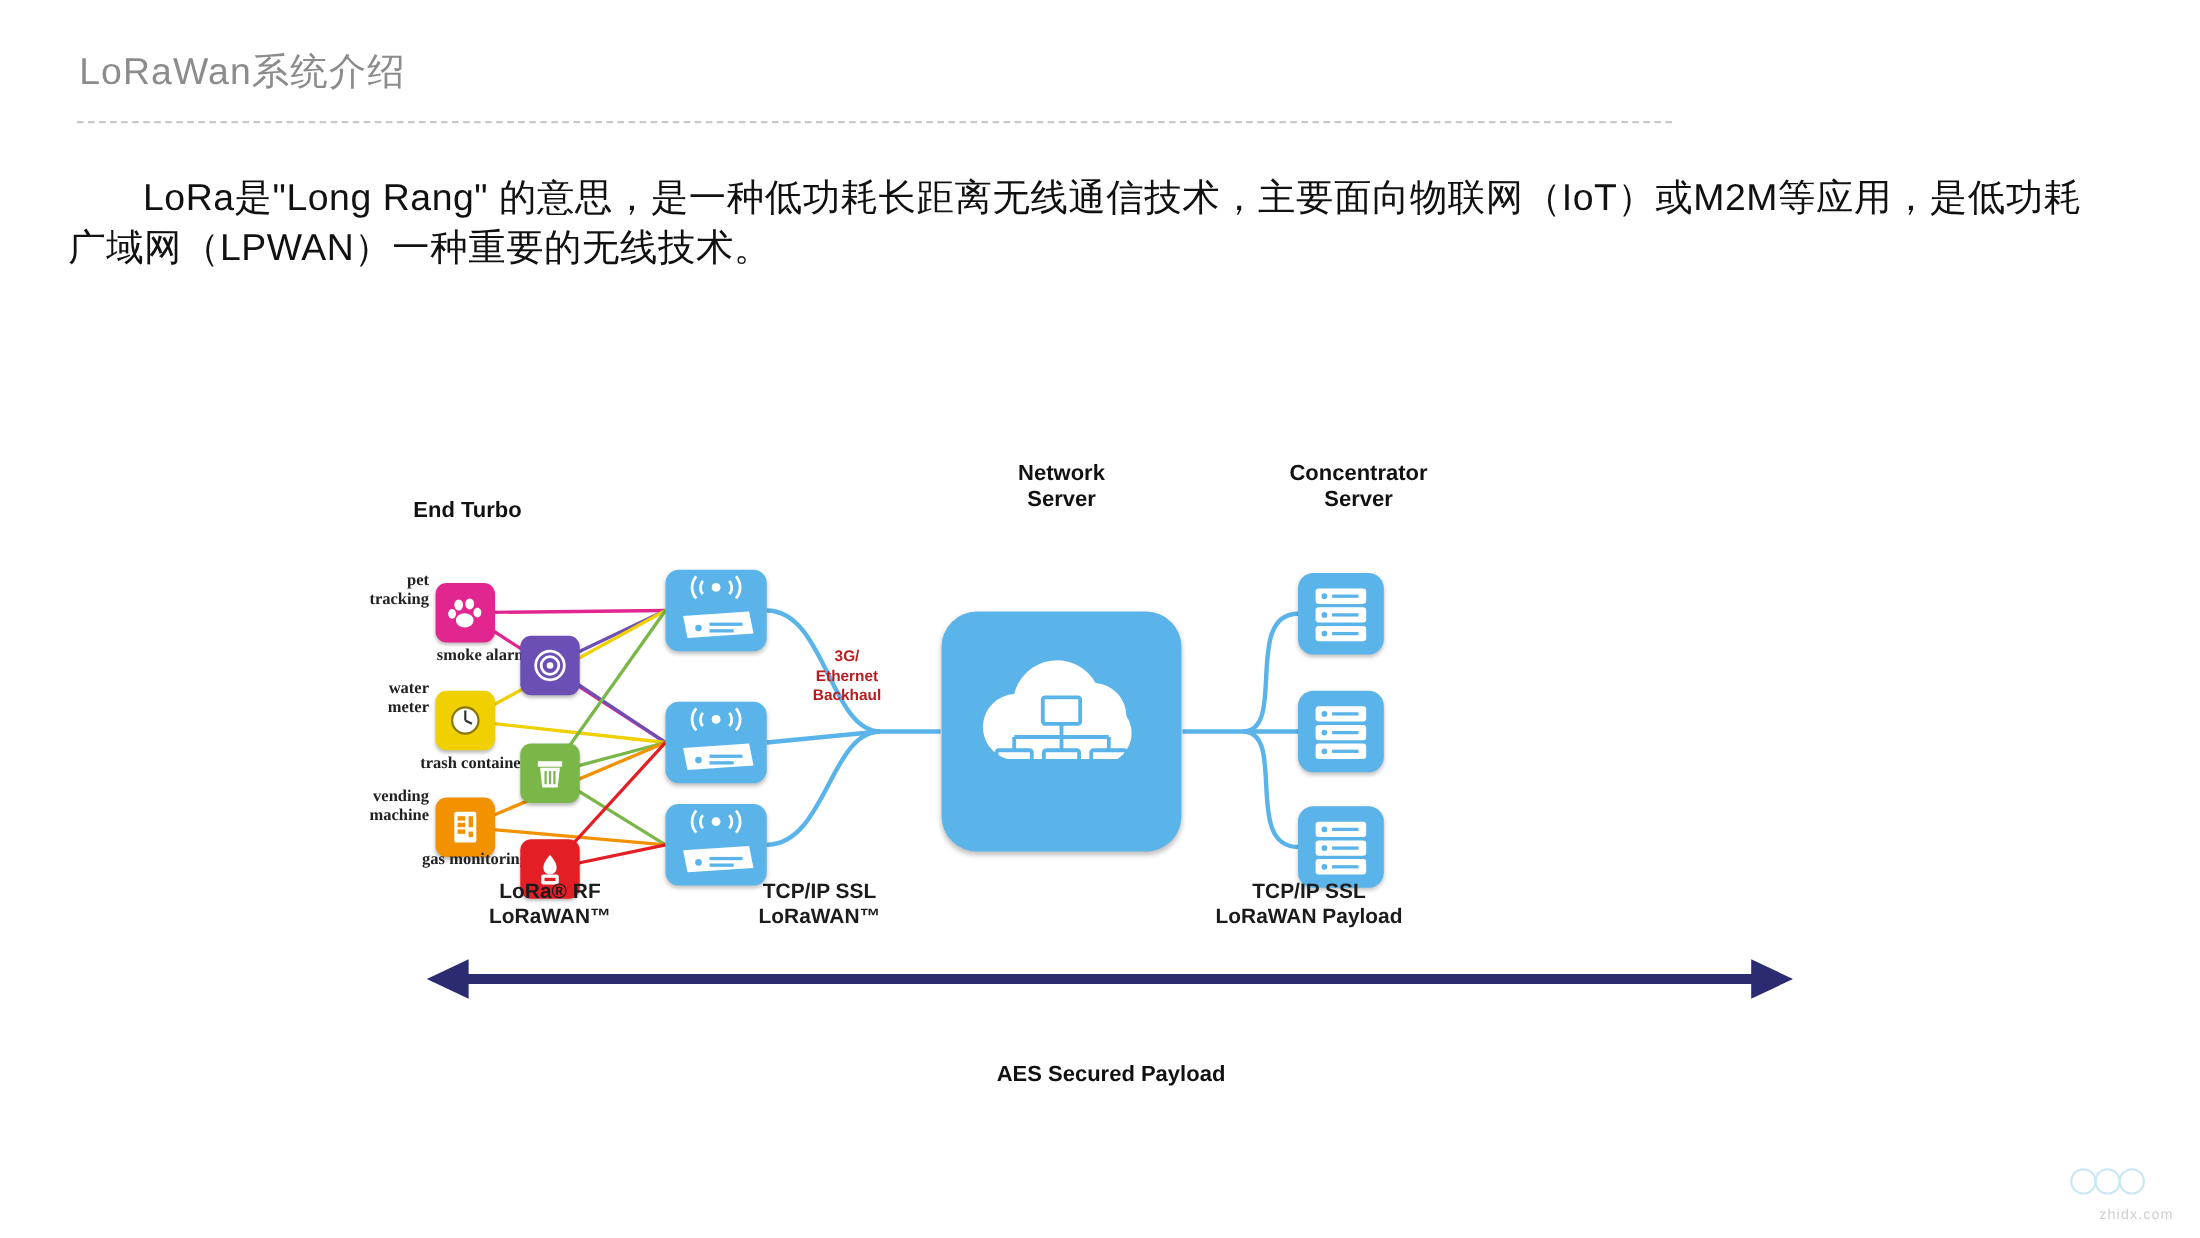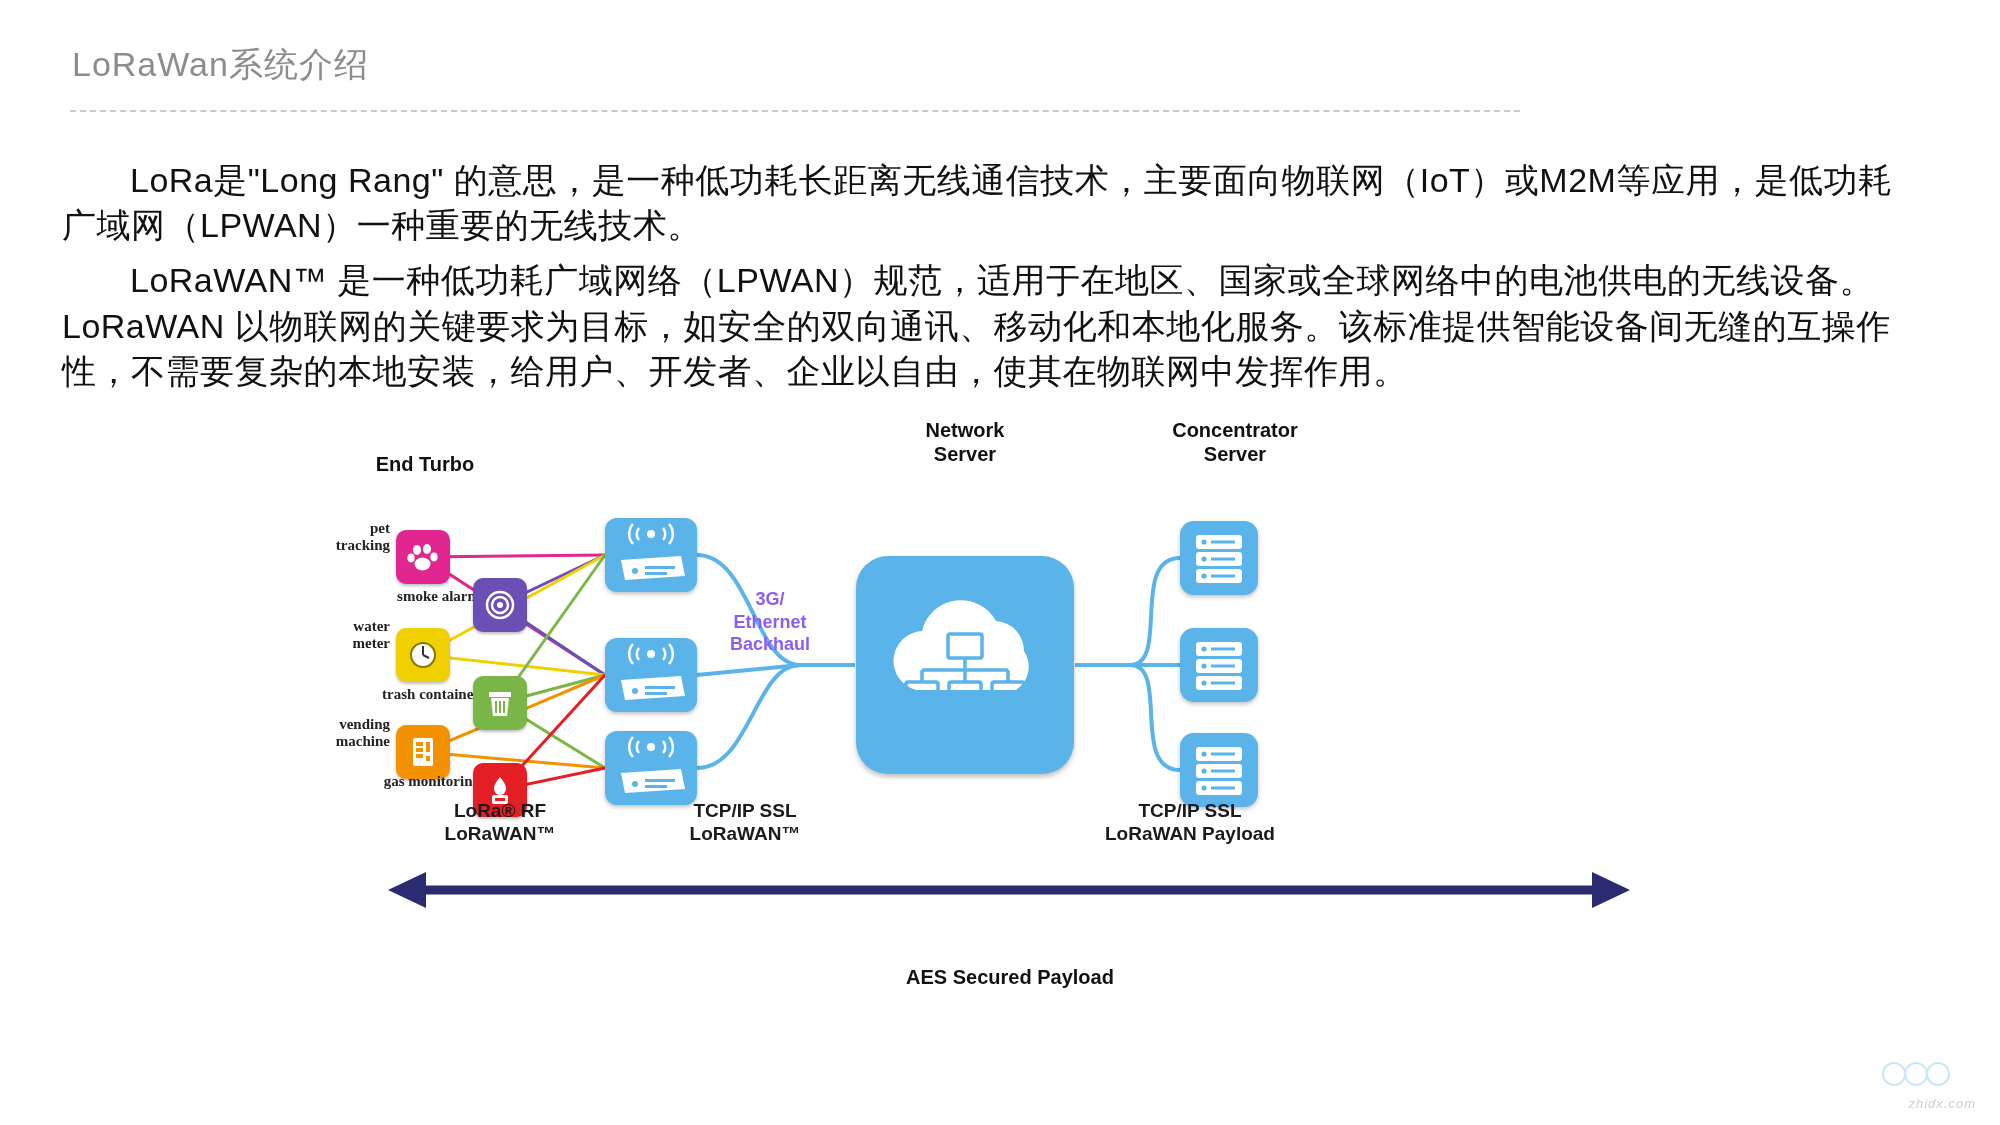--- a/index.html
+++ b/index.html
@@ -147,63 +147,61 @@
   .cloudbox {
     position: absolute;
     width: 218px;
     height: 218px;
     border-radius: 32px;
     background: #5ab4ea;
     box-shadow: 0 3px 5px rgba(0,0,0,.25);
   }
   .backhaul-label {
     position: absolute;
-    font-size: 18px;
-    font-weight: bold;
-    color: #8b5cf6;
+    font-size: 14px;
+    font-weight: bold;
+    color: #b91c1c;
     line-height: 1.25;
     text-align: center;
   }
   .aes-label {
     position: absolute;
     font-size: 20px;
     font-weight: bold;
     color: #111;
     text-align: center;
     width: 100%;
   }
   .watermark {
     position: absolute;
     right: 24px;
     bottom: 14px;
     font-size: 13px;
     color: #cfcfcf;
     letter-spacing: 1px;
-    font-style: italic;
   }
   .wm-logo {
     position: absolute;
     right: 30px;
     bottom: 34px;
     width: 100px;
     height: 34px;
     opacity: .55;
   }
 </style>
 </head>
 <body>
 
 <div class="slide-header">
   <div class="slide-title">LoRaWan系统介绍</div>
   <div class="header-rule"></div>
 </div>
 
 <div class="body-copy">
   <div class="para p1">LoRa是"Long Rang" 的意思，是一种低功耗长距离无线通信技术，主要面向物联网（IoT）或M2M等应用，是低功耗广域网（LPWAN）一种重要的无线技术。</div>
-  <div class="para p2">LoRaWAN™ 是一种低功耗广域网络（LPWAN）规范，适用于在地区、国家或全球网络中的电池供电的无线设备。LoRaWAN 以物联网的关键要求为目标，如安全的双向通讯、移动化和本地化服务。该标准提供智能设备间无缝的互操作性，不需要复杂的本地安装，给用户、开发者、企业以自由，使其在物联网中发挥作用。</div>
 </div>
 
 <div class="diagram">
 
   <svg width="1420" height="580" style="position:absolute;left:0;top:0;">
 
     <g fill="none" stroke-width="3">
       <path d="M123,77 L305,75" stroke="#e2268f"></path>
       <path d="M123,77 L305,195" stroke="#e2268f"></path>
       <path d="M200,125 L305,75" stroke="#6b4fb4"></path>

